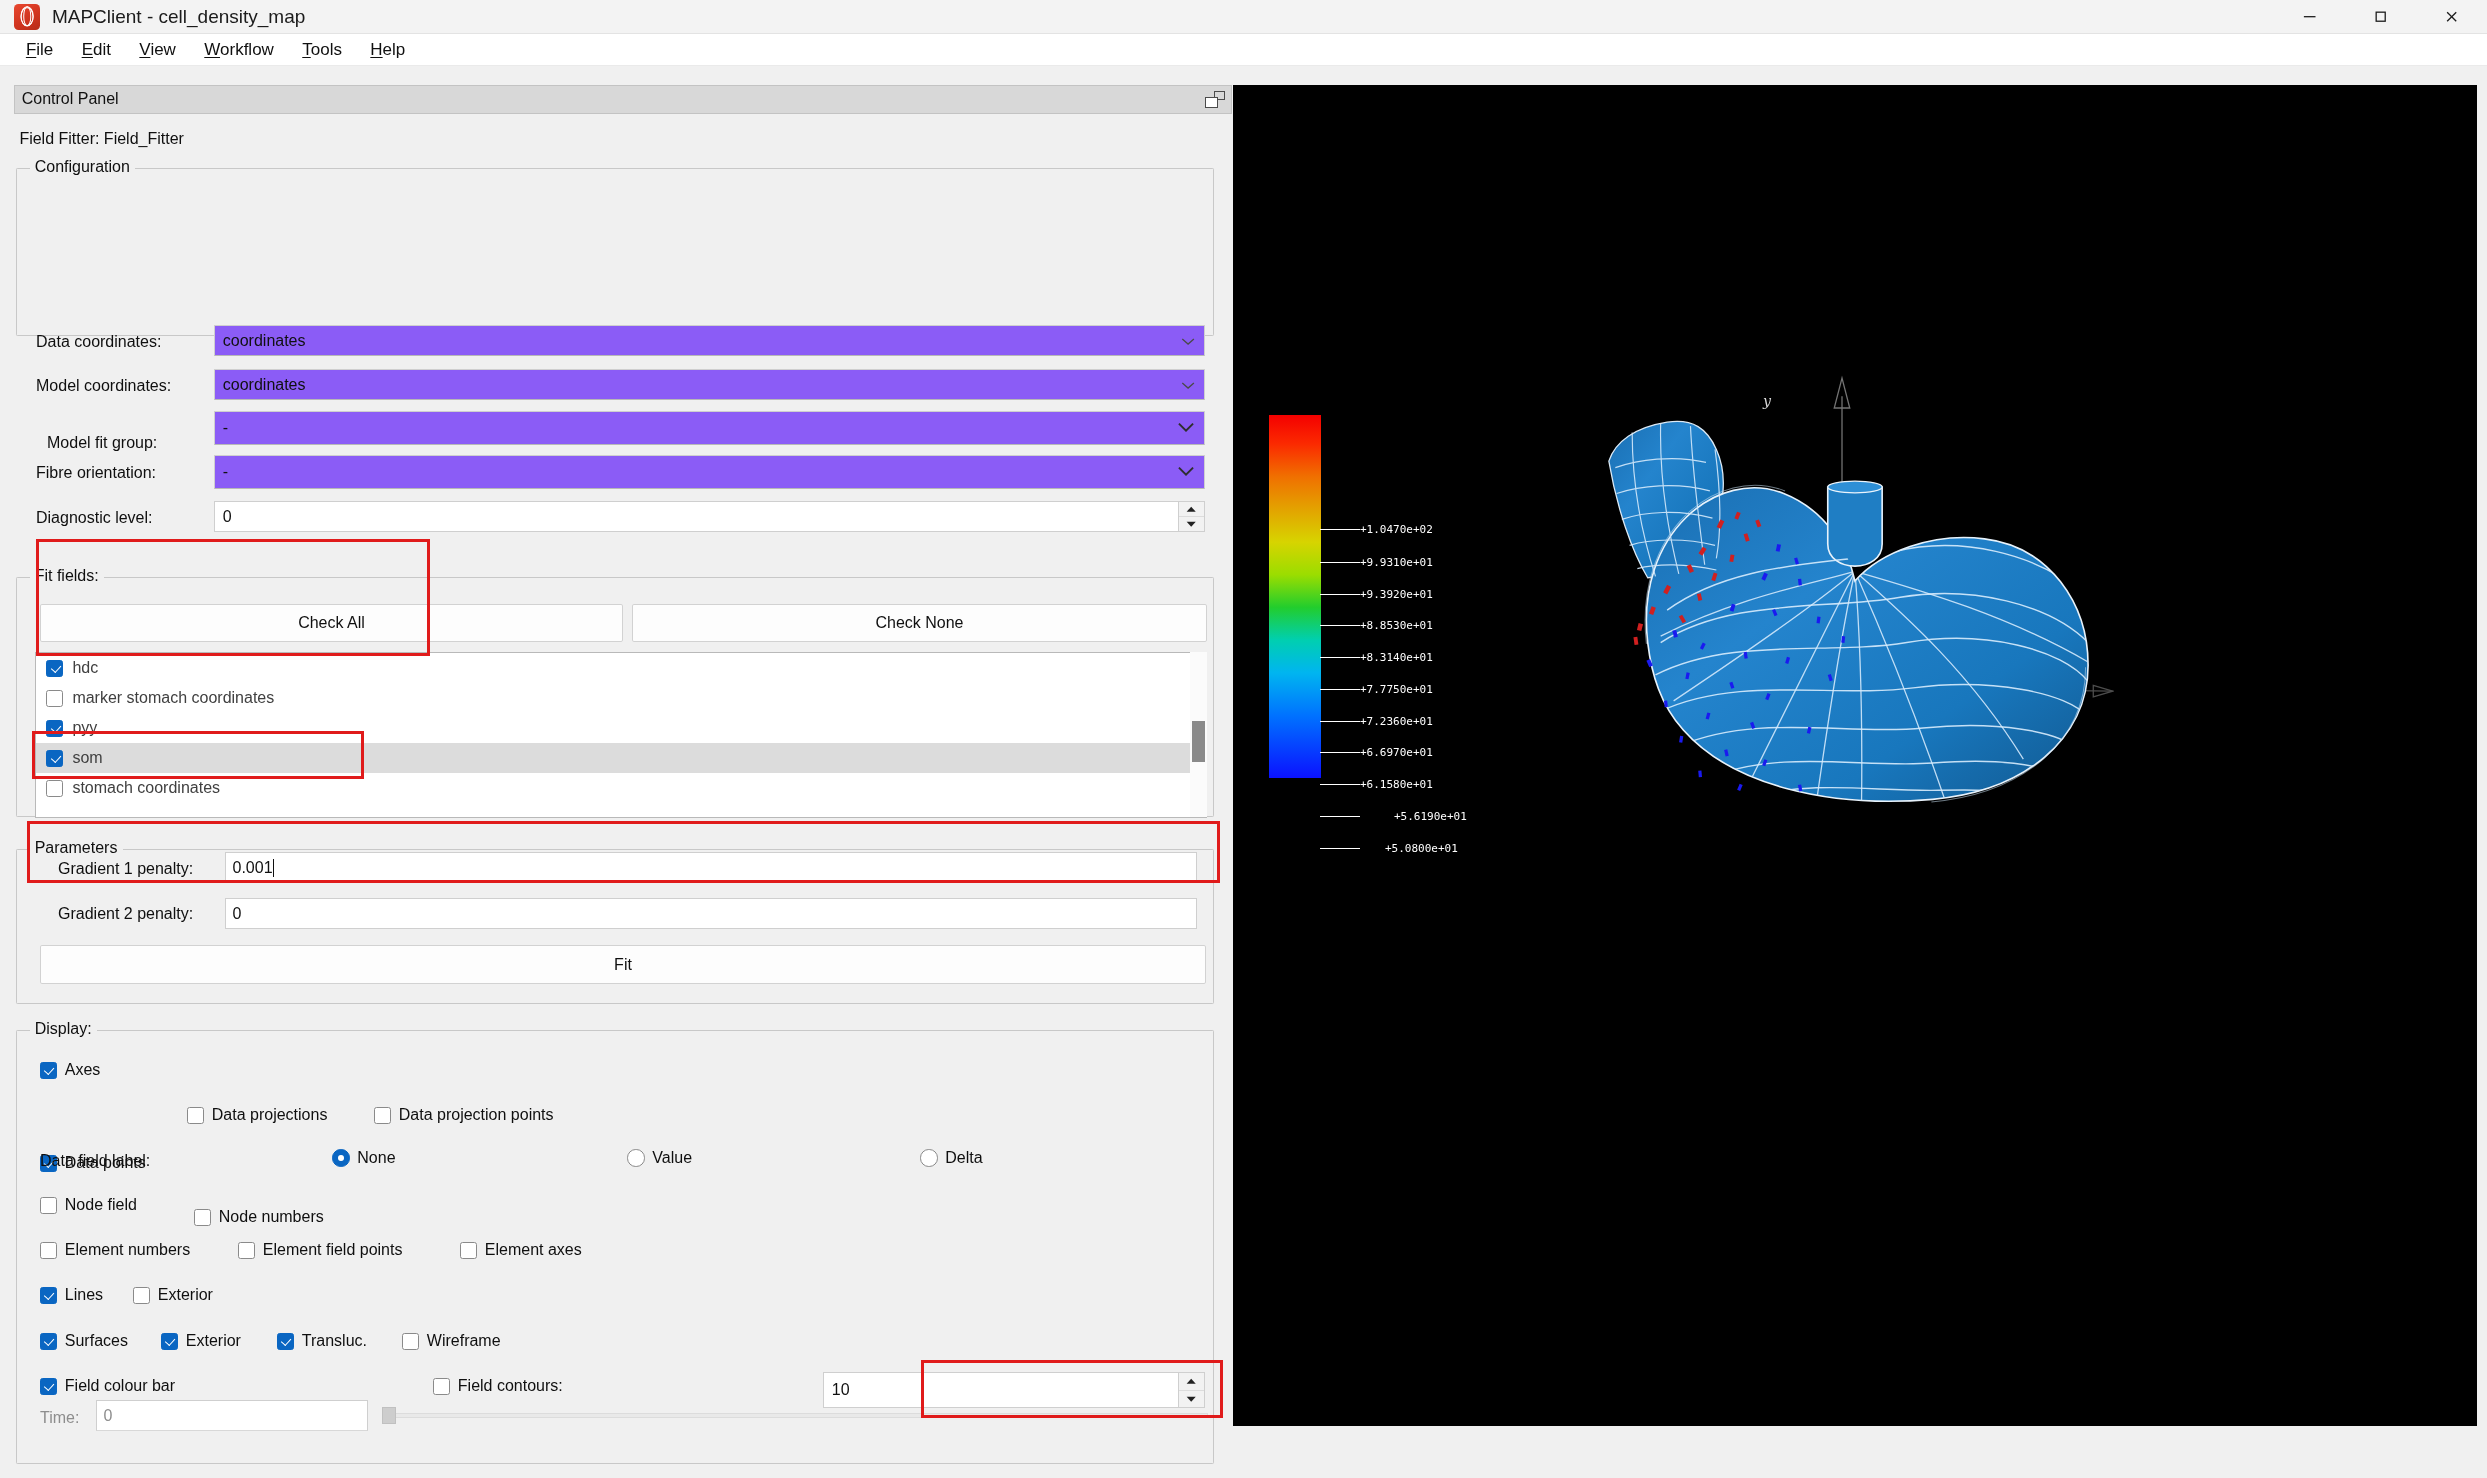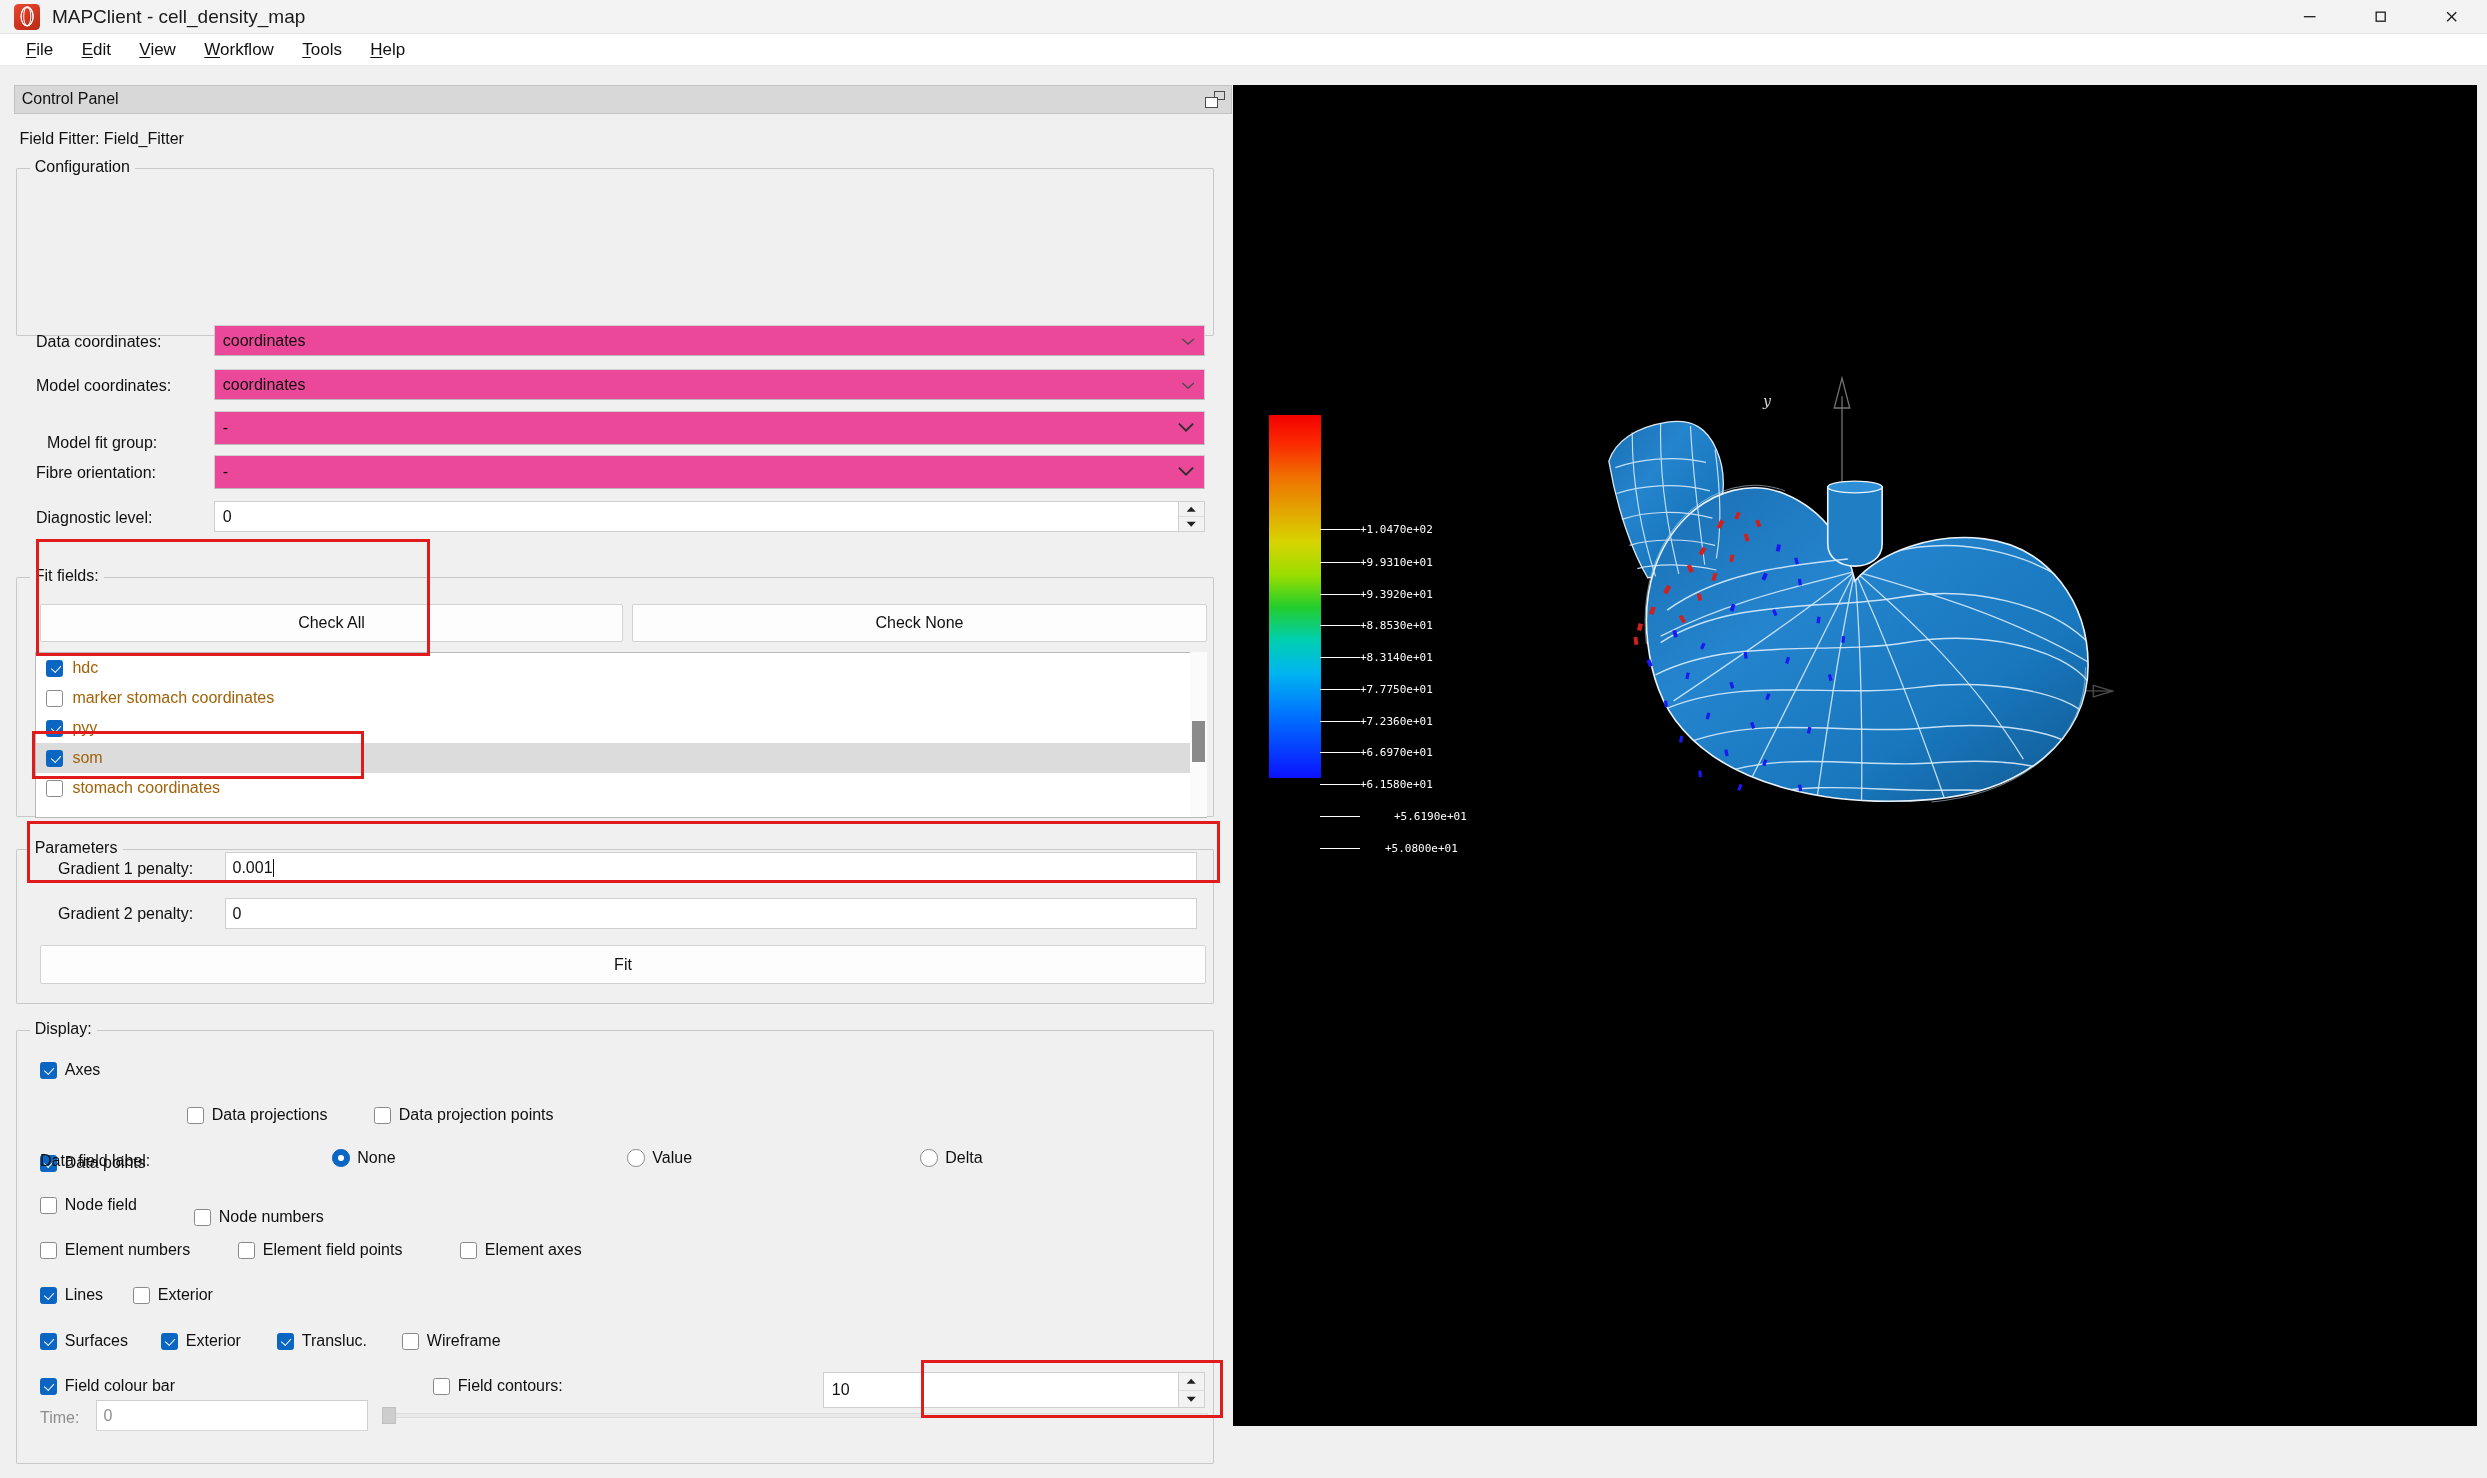--- a/index.html
+++ b/index.html
@@ -79,21 +79,21 @@
 
   .groupbox { position: absolute; border: 0.6px solid #c8c8c8; border-radius: 1.3px; }
   .groupbox > .gb-title {
     position: absolute; top: -11px; left: 13px; background: #f0f0f0;
     padding: 0 5.2px; font-size: 16px; color: #0f0f0f; white-space: nowrap;
   }
 
   .row-label { position: absolute; font-size: 16px; color: #0f0f0f; white-space: nowrap; }
 
   .combo {
-    position: absolute; background: #ec4899; border: 0.6px solid #cfcfcf;
+    position: absolute; background: #8b5cf6; border: 0.6px solid #cfcfcf;
     border-bottom: 1.3px solid #b8b8b8; display: flex; align-items: center;
     padding-left: 7.8px; font-size: 16px; color: #101010;
   }
   .combo .chev { margin-left: auto; margin-right: 9px; }
   .combo.big .chev svg { width: 18px; height: 11.7px; }
 
   .spin {
     position: absolute; background: #ffffff; border: 0.6px solid #cfcfcf;
     display: flex; align-items: center; padding-left: 7.8px;
     font-size: 16px; color: #101010;
@@ -113,21 +113,21 @@
     border-radius: 1.9px; display: flex; align-items: center; justify-content: center;
     font-size: 16px; color: #101010;
   }
 
   .listbox {
     position: absolute; background: #ffffff; border: 0.6px solid #b9b9b9;
     overflow: hidden;
   }
   .li { height: 30px; display: flex; align-items: center; padding-left: 10.4px; }
   .li.sel { background: #dcdcdc; }
-  .li .txt { font-size: 16px; color: #a16207; margin-left: 9px; }
+  .li .txt { font-size: 16px; color: #404040; margin-left: 9px; }
 
   .cbx {
     width: 17px; height: 17px; border-radius: 2.6px; flex: none;
     border: 0.6px solid #8a8a8a; background: #fff; position: relative;
   }
   .cbx.on { background: #0a66c2; border-color: #0a66c2; }
   .cbx.on:after {
     content: ""; position: absolute; left: 5.2px; top: 2.6px; width: 4.5px; height: 8.4px;
     border: solid #fff; border-width: 0 1.6px 1.6px 0; transform: rotate(42deg);
   }

